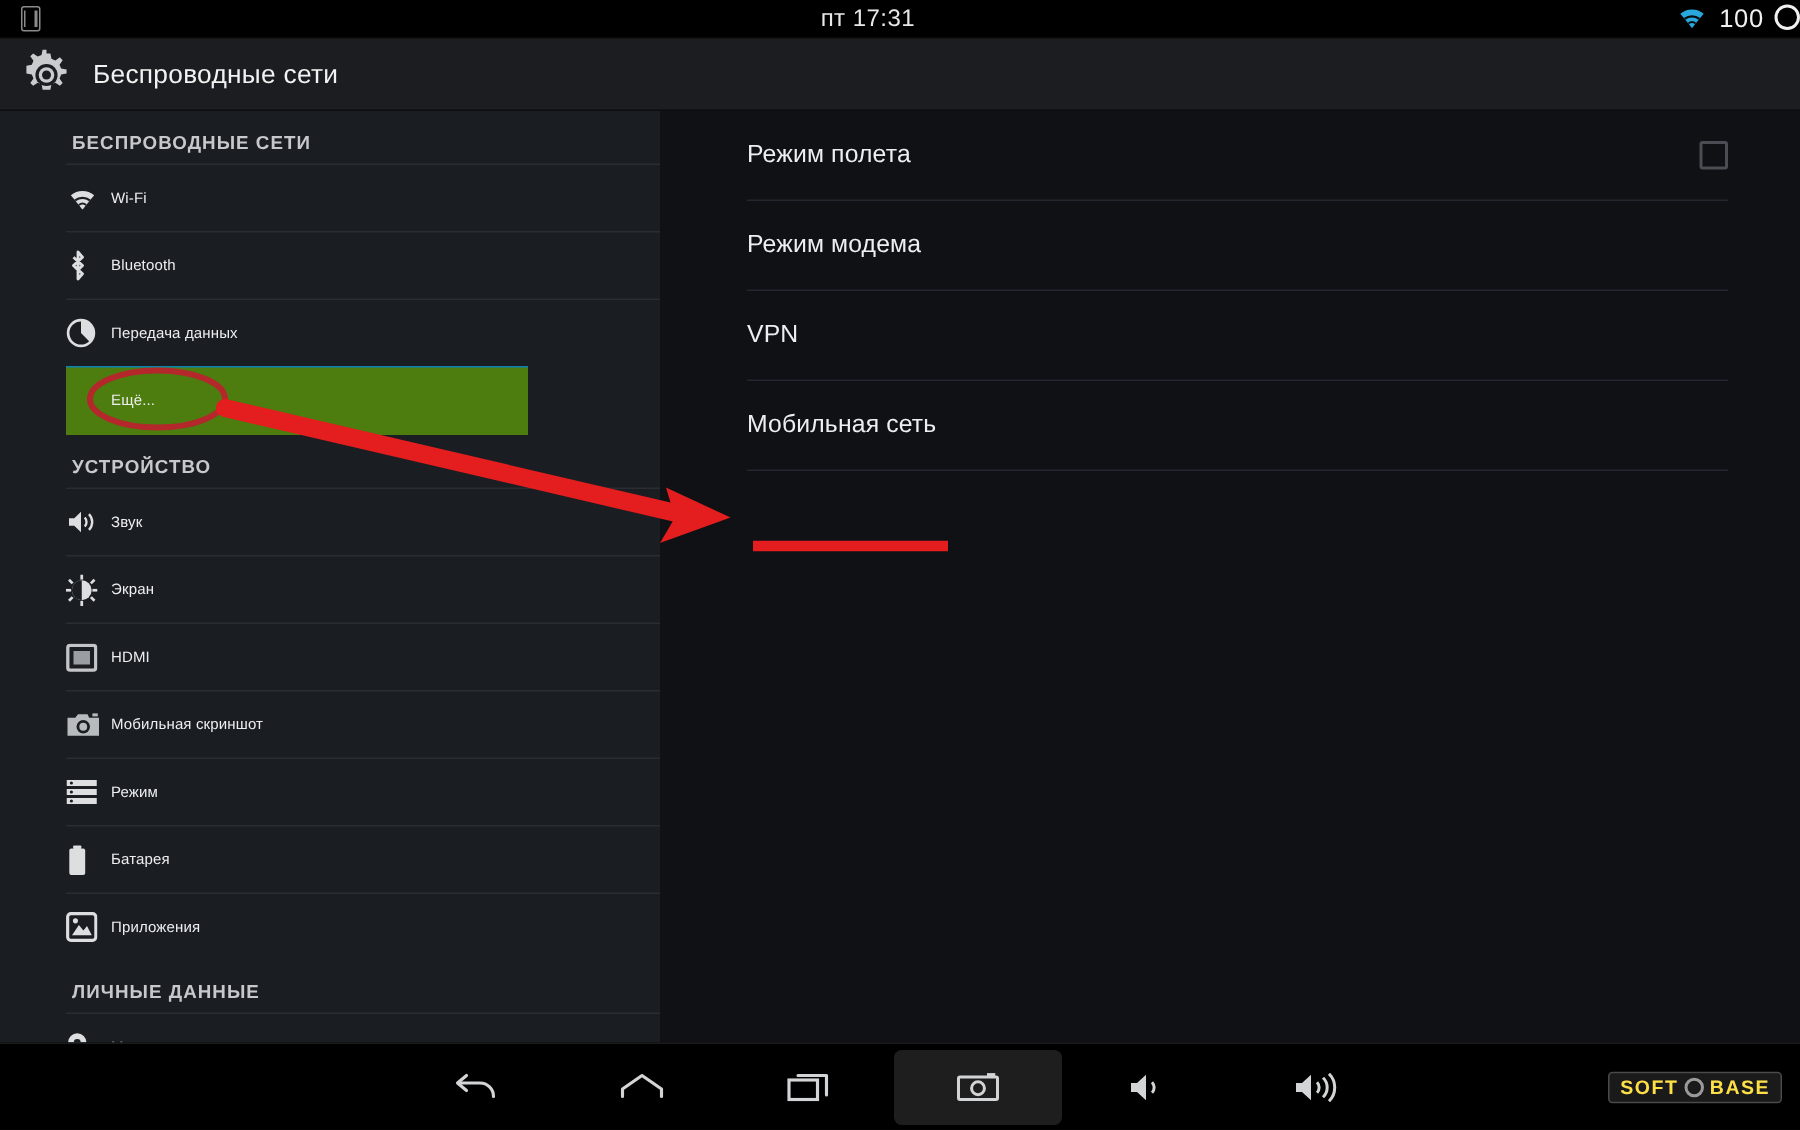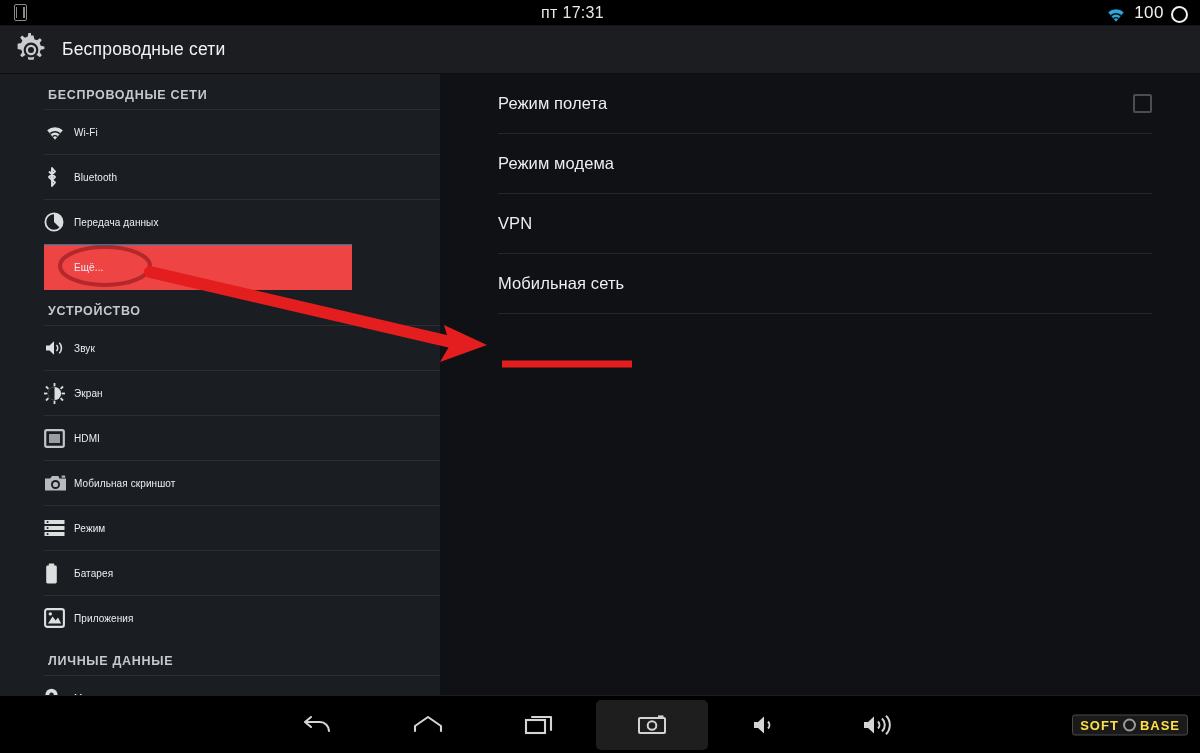--- a/index.html
+++ b/index.html
@@ -19,21 +19,21 @@
   
   #statusbar {
     position: absolute; left: 0; top: 0;
     width: 1200px; height: 26px;
     background: #000;
     display: flex; align-items: center;
     border-bottom: 1px solid #141414;
   }
   .sb-left { width: 40px; display: flex; align-items: center; justify-content: center; }
   .sb-center { flex: 1; display: flex; align-items: center; justify-content: center; }
-  .sb-right { display: flex; align-items: flex-end; gap: 7px; padding-right: 12px; }
+  .sb-right { display: flex; align-items: flex-start; gap: 7px; }
   #sb-clock {
     color: #e8e8e8; font-size: 16px; letter-spacing: .3px;
   }
   #sb-battery-pct { color: #f0f0f0; font-size: 17px; letter-spacing: .5px; }
   .rotate-glyph {
     width: 13px; height: 17px;
     border: 1.6px solid #8a8a8a; border-radius: 2px;
     position: relative;
   }
   .rotate-glyph::before, .rotate-glyph::after {
@@ -88,21 +88,21 @@
     padding: 14px 0 7px 4px;
   }
   .sb-row {
     height: 45px;
     display: flex; align-items: center;
     border-top: 1px solid #2a2d32;
     padding-right: 88px;
     position: relative;
   }
   .sb-row.sel {
-    background: #ef4444;
+    background: #4d7c0f;
     border-top-color: #0d82b0;
     height: 46px;
     margin-right: 88px;
     padding-right: 4px;
   }
   .sb-ico {
     width: 30px; display: flex; align-items: center; justify-content: flex-start;
     color: #dcdee0;
   }
   .sb-lbl { color: #eceef0; font-size: 10px; letter-spacing: .1px; }

